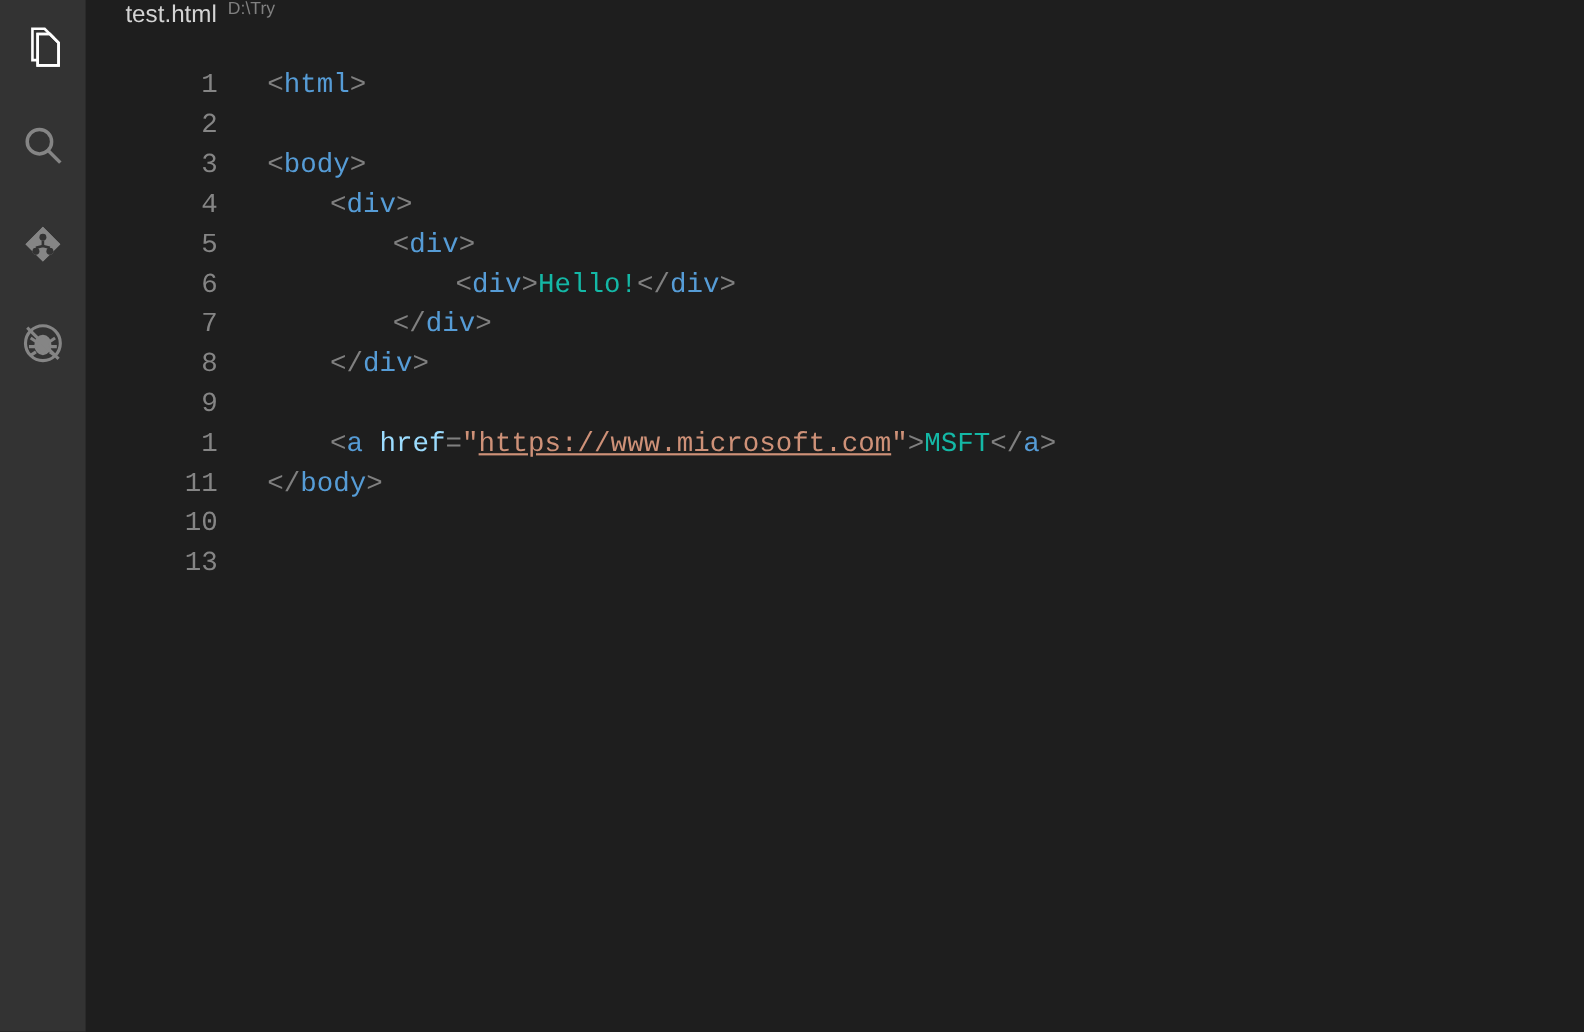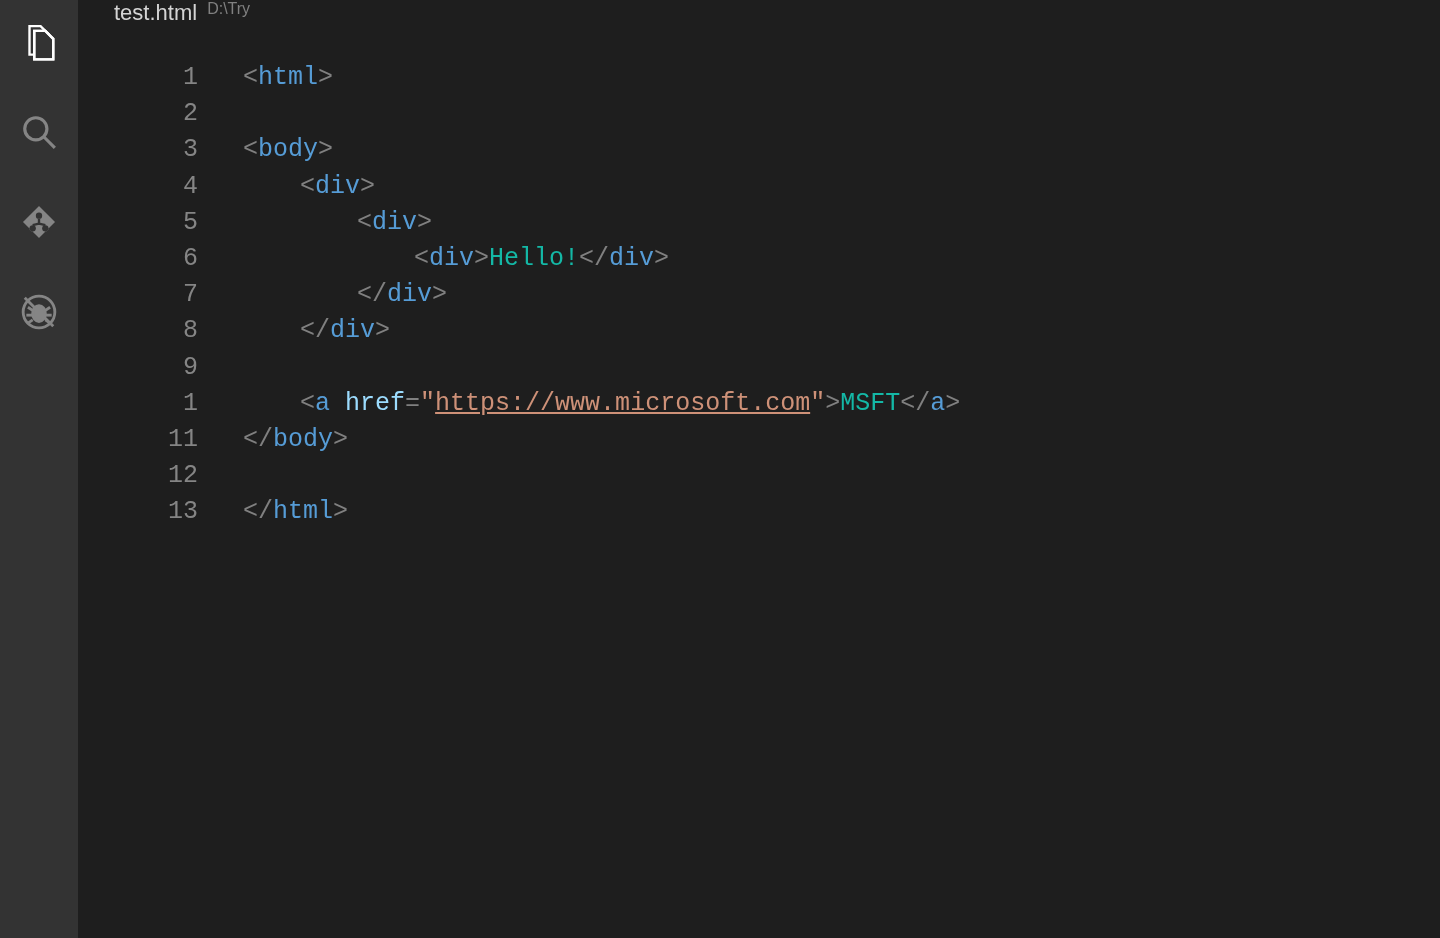--- a/index.html
+++ b/index.html
@@ -140,32 +140,31 @@
       <div class="gutter-line">2</div>
       <div class="gutter-line">3</div>
       <div class="gutter-line">4</div>
       <div class="gutter-line">5</div>
       <div class="gutter-line">6</div>
       <div class="gutter-line">7</div>
       <div class="gutter-line">8</div>
       <div class="gutter-line">9</div>
       <div class="gutter-line">1</div>
       <div class="gutter-line">11</div>
-      <div class="gutter-line">12</div>
+      <div class="gutter-line">10</div>
       <div class="gutter-line">13</div>
     </div>
     <div class="code-content">
       <div class="code-line"><span class="p">&lt;</span><span class="t">html</span><span class="p">&gt;</span></div>
       <div class="code-line"></div>
       <div class="code-line"><span class="p">&lt;</span><span class="t">body</span><span class="p">&gt;</span></div>
       <div class="code-line"><span class="ind1"></span><span class="p">&lt;</span><span class="t">div</span><span class="p">&gt;</span></div>
       <div class="code-line"><span class="ind2"></span><span class="p">&lt;</span><span class="t">div</span><span class="p">&gt;</span></div>
       <div class="code-line"><span class="ind3"></span><span class="p">&lt;</span><span class="t">div</span><span class="p">&gt;</span><span class="tx">Hello!</span><span class="p">&lt;/</span><span class="t">div</span><span class="p">&gt;</span></div>
       <div class="code-line"><span class="ind2"></span><span class="p">&lt;/</span><span class="t">div</span><span class="p">&gt;</span></div>
       <div class="code-line"><span class="ind1"></span><span class="p">&lt;/</span><span class="t">div</span><span class="p">&gt;</span></div>
       <div class="code-line"></div>
       <div class="code-line"><span class="ind1"></span><span class="p">&lt;</span><span class="t">a</span> <span class="a">href</span><span class="p">=</span><span class="s">"</span><span class="s u">https://www.microsoft.com</span><span class="s">"</span><span class="p">&gt;</span><span class="tx">MSFT</span><span class="p">&lt;/</span><span class="t">a</span><span class="p">&gt;</span></div>
       <div class="code-line"><span class="p">&lt;/</span><span class="t">body</span><span class="p">&gt;</span></div>
       <div class="code-line"></div>
-      <div class="code-line"><span class="p">&lt;/</span><span class="t">html</span><span class="p">&gt;</span></div>
     </div>
   </div>
 </div>
 
 </body></html>

